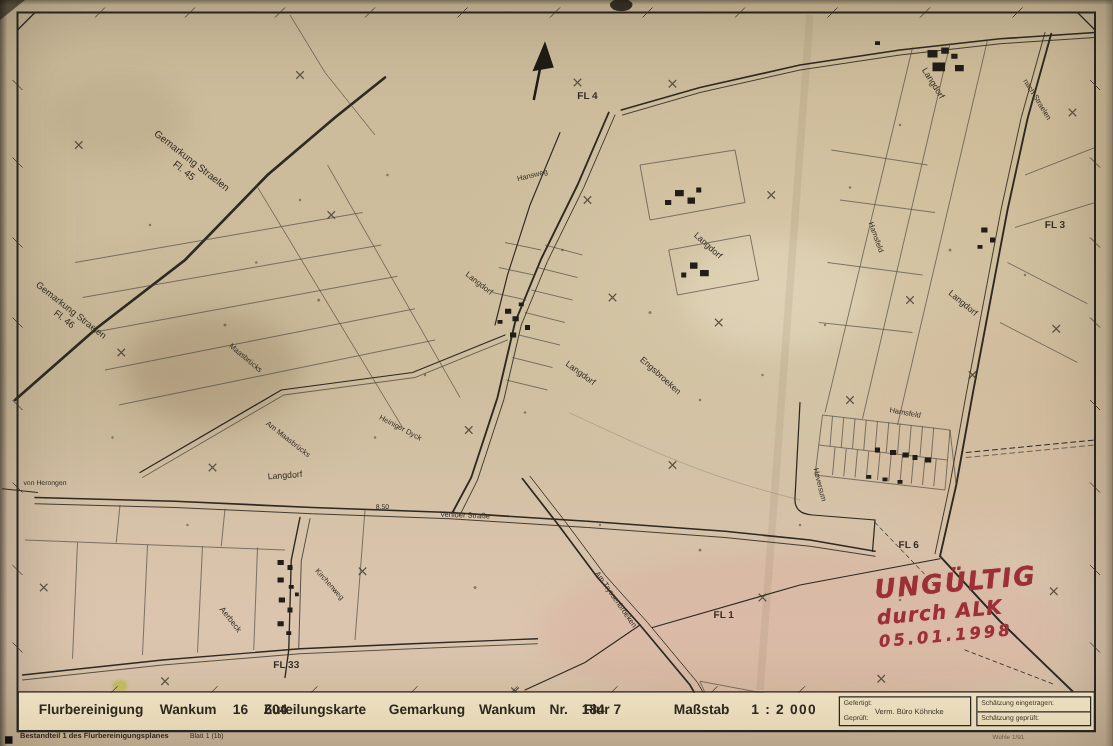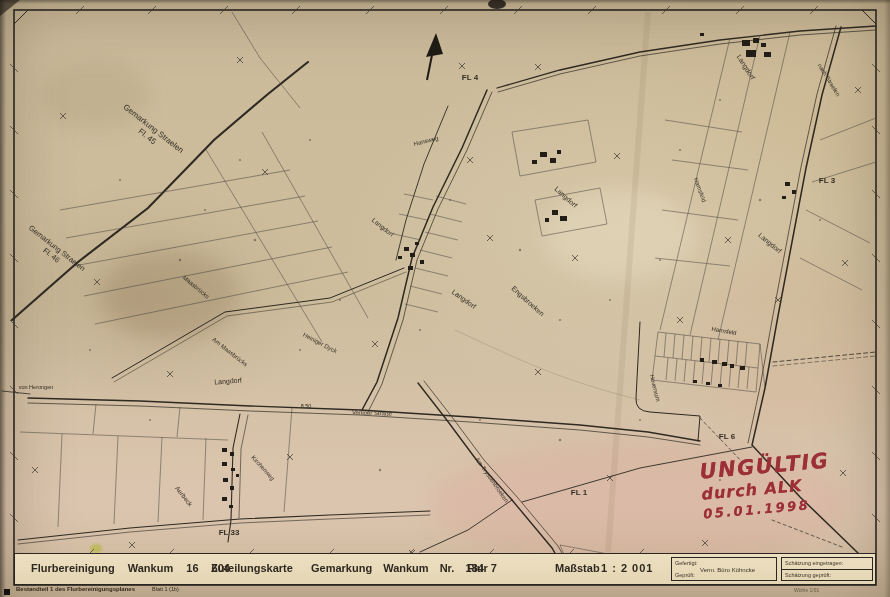--- a/index.html
+++ b/index.html
@@ -184,21 +184,21 @@
         <circle cx="660" cy="260" r="1"></circle>
     </g>
 
     <ellipse cx="497" cy="4" rx="9" ry="5" fill="#1c1812" opacity=".85"></ellipse>
     <rect x="4" y="589" width="6" height="6" fill="#141210"></rect>
   </svg>
 
   <div class="ml two" style="left:150px;top:133px;font-size:8px;transform:translate(-50%,-50%) rotate(38deg);"><span>Gemarkung Straelen</span><br><span>Fl. 45</span></div>
   <div class="ml two" style="left:54px;top:252px;font-size:7.5px;transform:translate(-50%,-50%) rotate(38deg);"><span>Gemarkung Straelen</span><br><span>Fl. 46</span></div>
   <div class="ml bold" style="left:470px;top:77px;font-size:8px;transform:translate(-50%,-50%);">FL 4</div>
-  <div class="ml bold" style="left:827px;top:180px;font-size:8px;transform:translate(-50%,-50%);">FL 3</div>
+  <div class="ml bold" style="left:844px;top:180px;font-size:8px;transform:translate(-50%,-50%);">FL 3</div>
   <div class="ml bold" style="left:727px;top:436px;font-size:8px;transform:translate(-50%,-50%);">FL 6</div>
   <div class="ml bold" style="left:579px;top:492px;font-size:8px;transform:translate(-50%,-50%);">FL 1</div>
   <div class="ml bold" style="left:229px;top:532px;font-size:8px;transform:translate(-50%,-50%);">FL 33</div>
   <div class="ml" style="left:746px;top:67px;font-size:7px;transform:translate(-50%,-50%) rotate(58deg);">Langdorf</div>
   <div class="ml" style="left:829px;top:80px;font-size:6px;transform:translate(-50%,-50%) rotate(58deg);">nach Straelen</div>
   <div class="ml" style="left:700px;top:190px;font-size:6px;transform:translate(-50%,-50%) rotate(70deg);">Hamsfeld</div>
   <div class="ml" style="left:770px;top:243px;font-size:7px;transform:translate(-50%,-50%) rotate(40deg);">Langdorf</div>
   <div class="ml" style="left:566px;top:197px;font-size:7px;transform:translate(-50%,-50%) rotate(42deg);">Langdorf</div>
   <div class="ml" style="left:383px;top:227px;font-size:6.5px;transform:translate(-50%,-50%) rotate(38deg);">Langdorf</div>
   <div class="ml" style="left:464px;top:299px;font-size:7px;transform:translate(-50%,-50%) rotate(36deg);">Langdorf</div>
@@ -221,22 +221,22 @@
     <div class="s1">UNGÜLTIG</div>
     <div class="s2">durch ALK</div>
     <div class="s3">05.01.1998</div>
   </div>
 
   <div id="band">
     <div class="cell" style="left:16px;word-spacing:10px;">Flurbereinigung Wankum 16 604</div>
     <div class="cell" style="left:196px;">Zuteilungskarte</div>
     <div class="cell" style="left:296px;word-spacing:8px;">Gemarkung Wankum Nr. 184</div>
     <div class="cell" style="left:452px;">Flur 7</div>
-    <div class="cell" style="left:540px;">Maßstab</div>
-    <div class="cell" style="left:586px;letter-spacing:1px;">1 : 2 001</div>
+    <div class="cell" style="left:524px;">Maßstab</div>
+    <div class="cell" style="left:586px;letter-spacing:1px;">1 : 2 000</div>
     <div class="tbox" style="left:656px;top:3px;width:106px;height:24px;">
       <span class="tl" style="left:3px;top:3px;">Gefertigt:</span>
       <span class="tl" style="left:28px;top:9px;font-size:6px;">Verm. Büro Köhncke</span>
       <span class="tl" style="left:3px;top:15px;">Geprüft:</span>
     </div>
     <div class="tbox" style="left:766px;top:3px;width:92px;height:24px;">
       <span class="tl" style="left:3px;top:3px;">Schätzung eingetragen:</span>
       <span class="tl" style="left:3px;top:15px;">Schätzung geprüft:</span>
       <span style="position:absolute;left:0;top:11px;width:100%;border-top:.7px solid #2b2620;"></span>
     </div>

